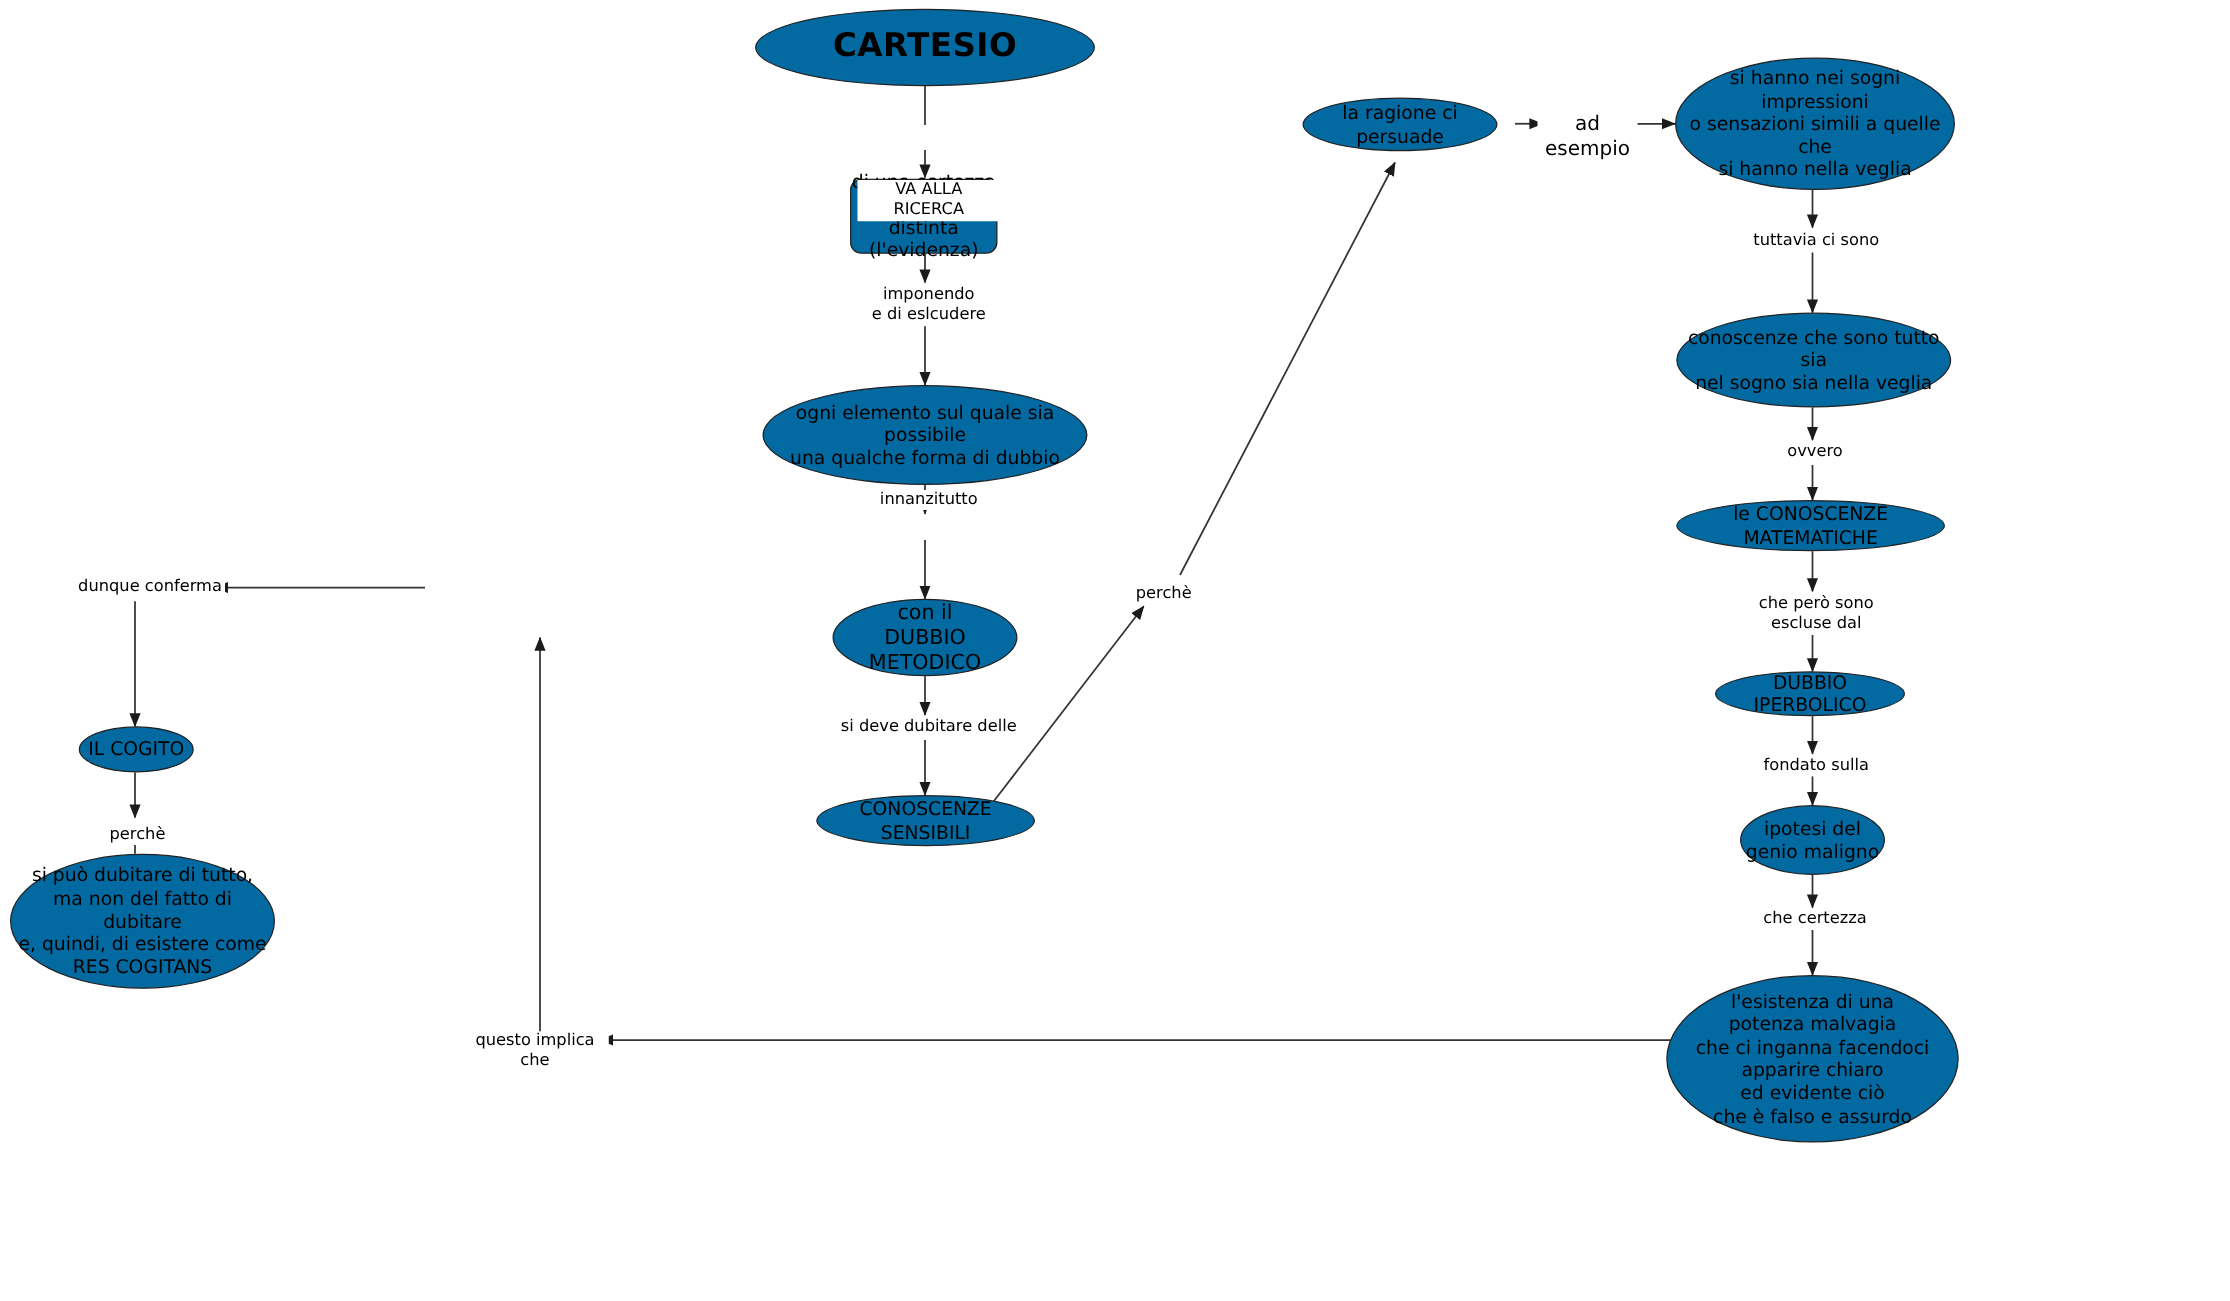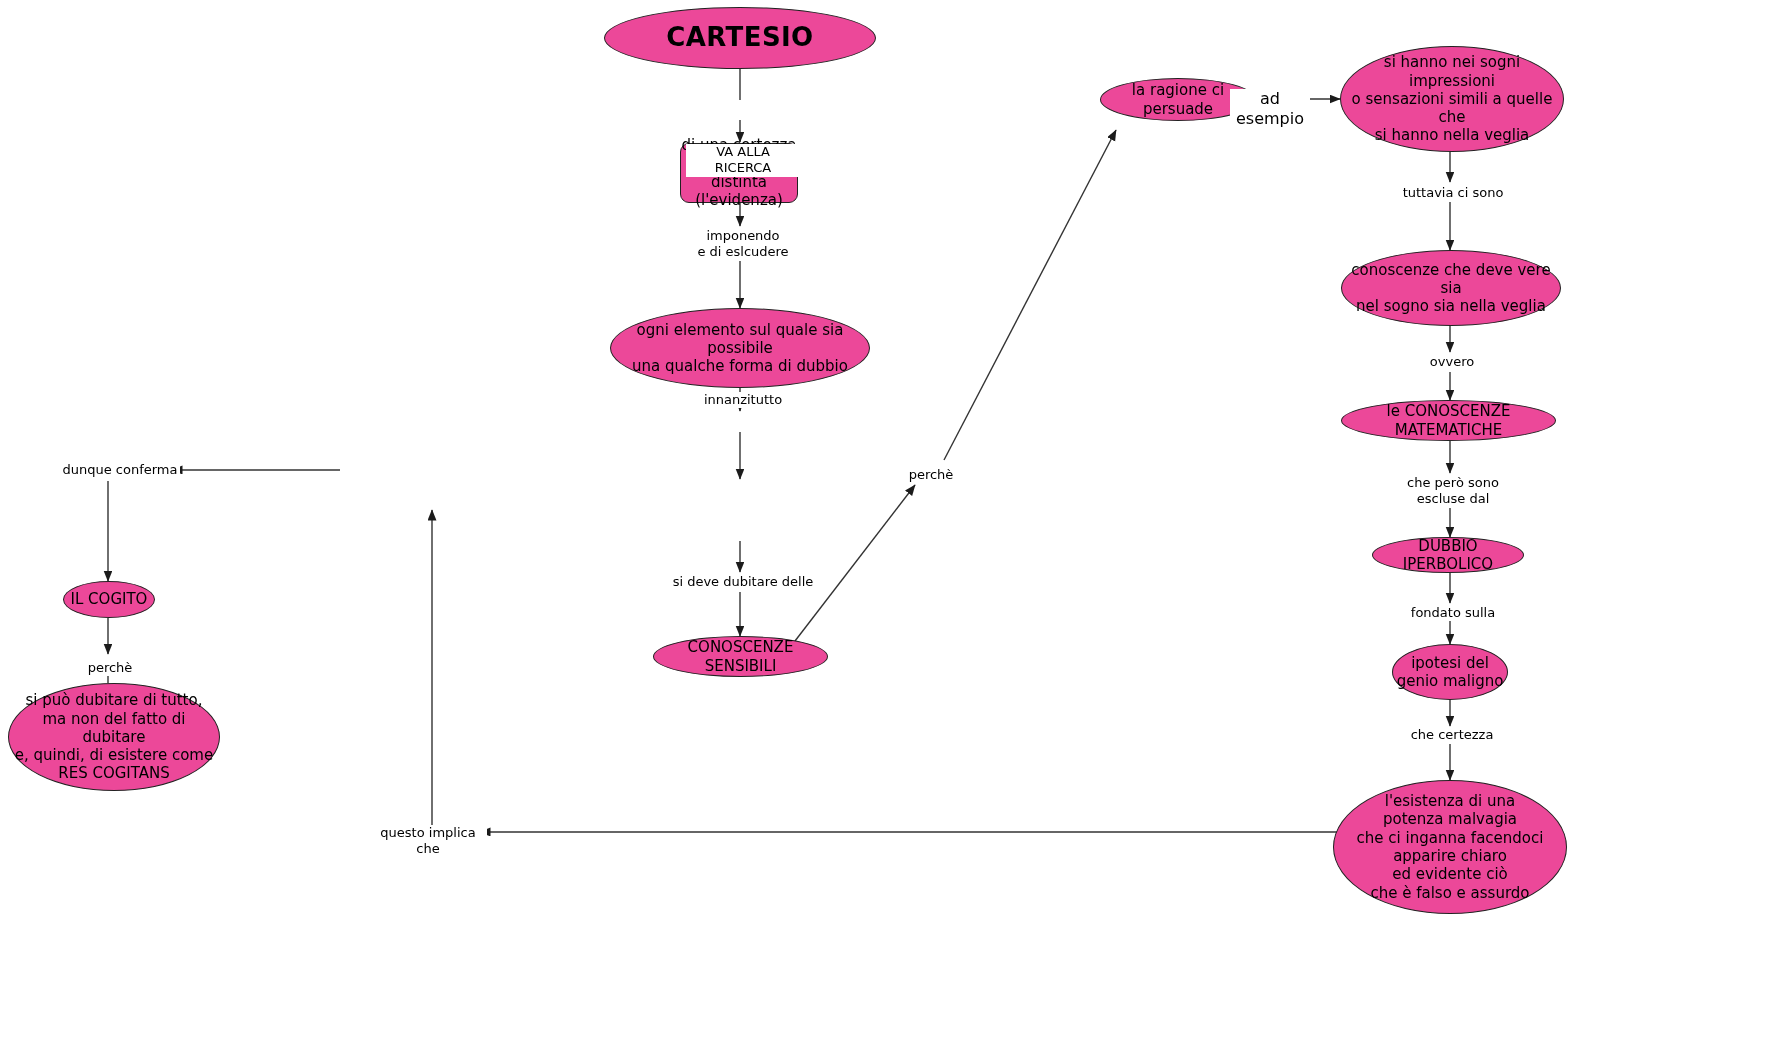--- a/index.html
+++ b/index.html
@@ -23,21 +23,21 @@
     height: 1041px;
     pointer-events: none;
   }
   .node {
     position: absolute;
     display: flex;
     align-items: center;
     justify-content: center;
     text-align: center;
     box-sizing: border-box;
-    background: #ec4899;
+    background: #0369a1;
     border: 1.6px solid #222222;
     color: #000000;
     line-height: 1.22;
     white-space: pre-line;
     z-index: 2;
   }
   .ellipse { border-radius: 50%; }
   .rounded-box { border-radius: 9px; }
   .node-title {
     font-size: 26px;
@@ -116,30 +116,32 @@
 
   <div class="node ellipse node-title" style="left:604px; top:7px; width:272px; height:62px;">CARTESIO</div>
 
   <div class="node rounded-box n-15" style="left:680px; top:143px; width:118px; height:60px;">di una certezza
 chiara e distinta
 (l'evidenza)</div>
 
   <div class="node ellipse n-15" style="left:610px; top:308px; width:260px; height:80px;">ogni elemento sul quale sia possibile
 una qualche forma di dubbio</div>
 
+  <div class="node ellipse n-16" style="left:666px; top:479px; width:148px; height:62px;">con il
+DUBBIO METODICO</div>
 
   <div class="node ellipse n-15" style="left:653px; top:636px; width:175px; height:41px;">CONOSCENZE SENSIBILI</div>
 
-  <div class="node ellipse n-15" style="left:1100px; top:78px; width:156px; height:43px;">la ragione ci persuade</div>
+  <div class="node ellipse n-15" style="left:1042px; top:78px; width:156px; height:43px;">la ragione ci persuade</div>
 
   <div class="node ellipse n-15" style="left:1340px; top:46px; width:224px; height:106px;">si hanno nei sogni impressioni
 o sensazioni simili a quelle che
 si hanno nella veglia</div>
 
-  <div class="node ellipse n-15" style="left:1341px; top:250px; width:220px; height:76px;">conoscenze che deve vere sia
+  <div class="node ellipse n-15" style="left:1341px; top:250px; width:220px; height:76px;">conoscenze che sono tutto sia
 nel sogno sia nella veglia</div>
 
   <div class="node ellipse n-15" style="left:1341px; top:400px; width:215px; height:41px;">le CONOSCENZE MATEMATICHE</div>
 
   <div class="node ellipse n-15" style="left:1372px; top:537px; width:152px; height:36px;">DUBBIO IPERBOLICO</div>
 
   <div class="node ellipse n-15" style="left:1392px; top:644px; width:116px; height:56px;">ipotesi del
 genio maligno</div>
 
   <div class="node ellipse n-15" style="left:1333px; top:780px; width:234px; height:134px;">l'esistenza di una

